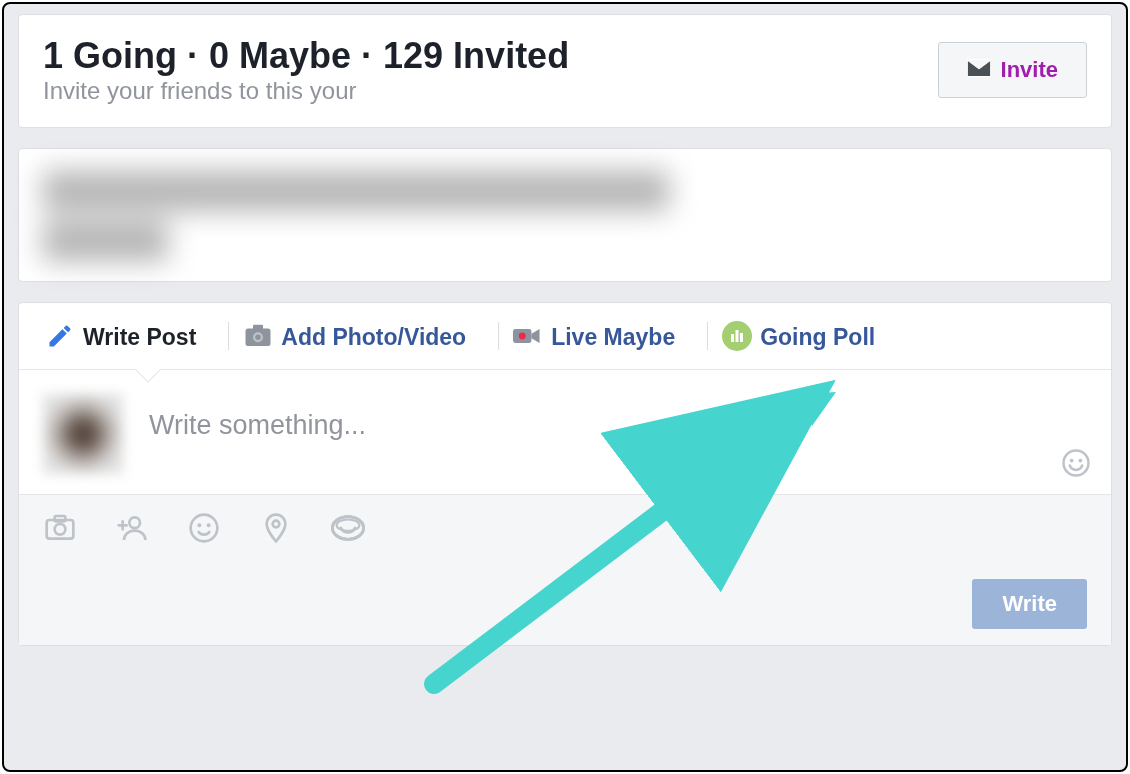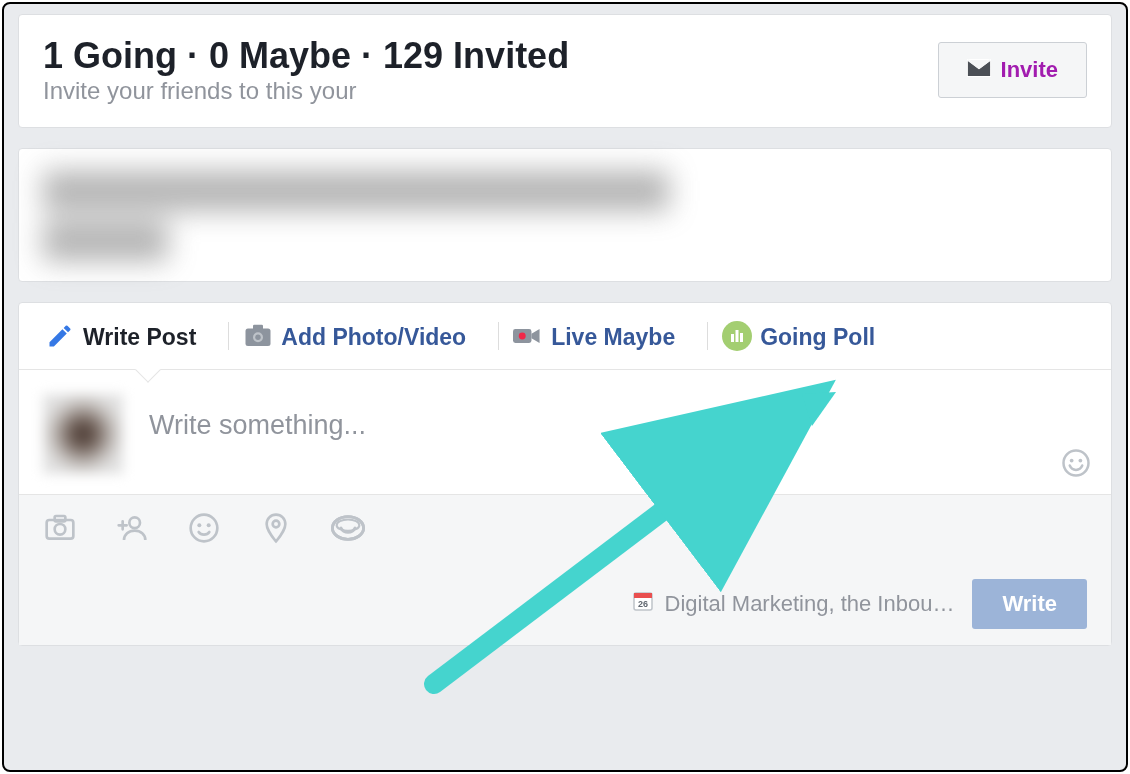--- a/index.html
+++ b/index.html
@@ -323,30 +323,20 @@
         <span class="ficon">
           <svg viewBox="0 0 24 24" width="34" height="34">
               <ellipse cx="12" cy="12" rx="11" ry="8" fill="none" stroke="#bec3c9" stroke-width="2"></ellipse>
               <path d="M7 12c1 2 3 3 5 3s4-1 5-3" fill="none" stroke="#bec3c9" stroke-width="2" stroke-linecap="round"></path>
               <ellipse cx="12" cy="12" rx="11" ry="8" fill="none" stroke="#bec3c9" stroke-width="2"></ellipse>
               <ellipse cx="12" cy="10" rx="8" ry="4" fill="none" stroke="#bec3c9" stroke-width="1.5"></ellipse>
             </svg>
         </span>
       </div>
       <div class="footer-bottom">
-        <div class="event-tag">
-          <span>
-            <svg viewBox="0 0 24 24" width="24" height="24">
-                <rect x="3" y="4" width="18" height="17" rx="2" fill="#fff" stroke="#bec3c9" stroke-width="1.5"></rect>
-                <rect x="3" y="4" width="18" height="5" fill="#e94f4f"></rect>
-                <text x="12" y="18" text-anchor="middle" font-size="9" fill="#606770" font-family="Arial" font-weight="bold">26</text>
-              </svg>
-          </span>
-          <span>Digital Marketing, the Inbou…</span>
-        </div>
         <button class="post-btn">
           <span>Write</span>
         </button>
       </div>
     </div>
   </div>
 
   <svg class="annotation-arrow" width="1126" height="770" style="left:0;top:0">
     <defs>
       <marker id="arrowhead" markerWidth="12" markerHeight="12" refX="9" refY="5" orient="auto">

